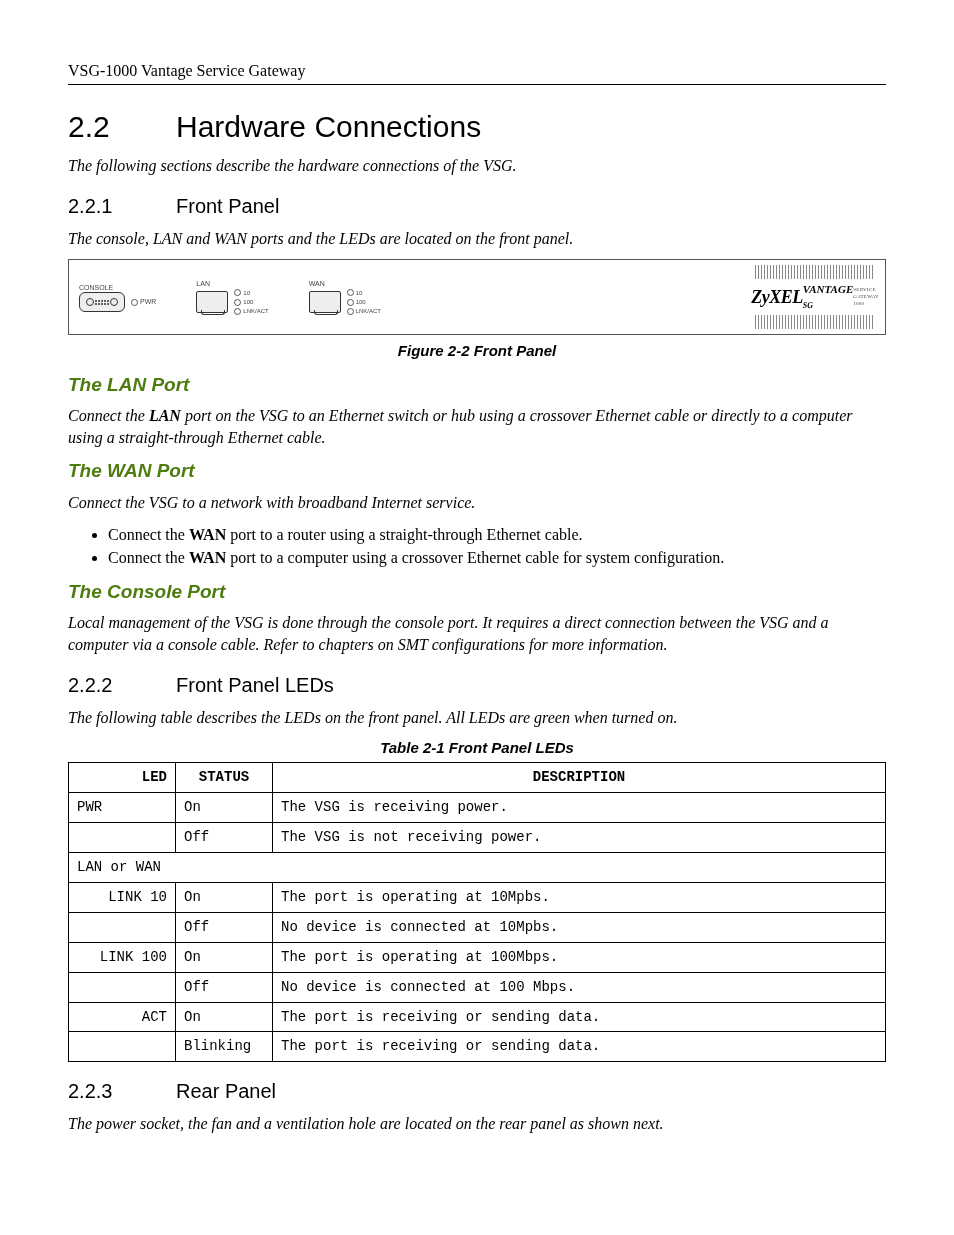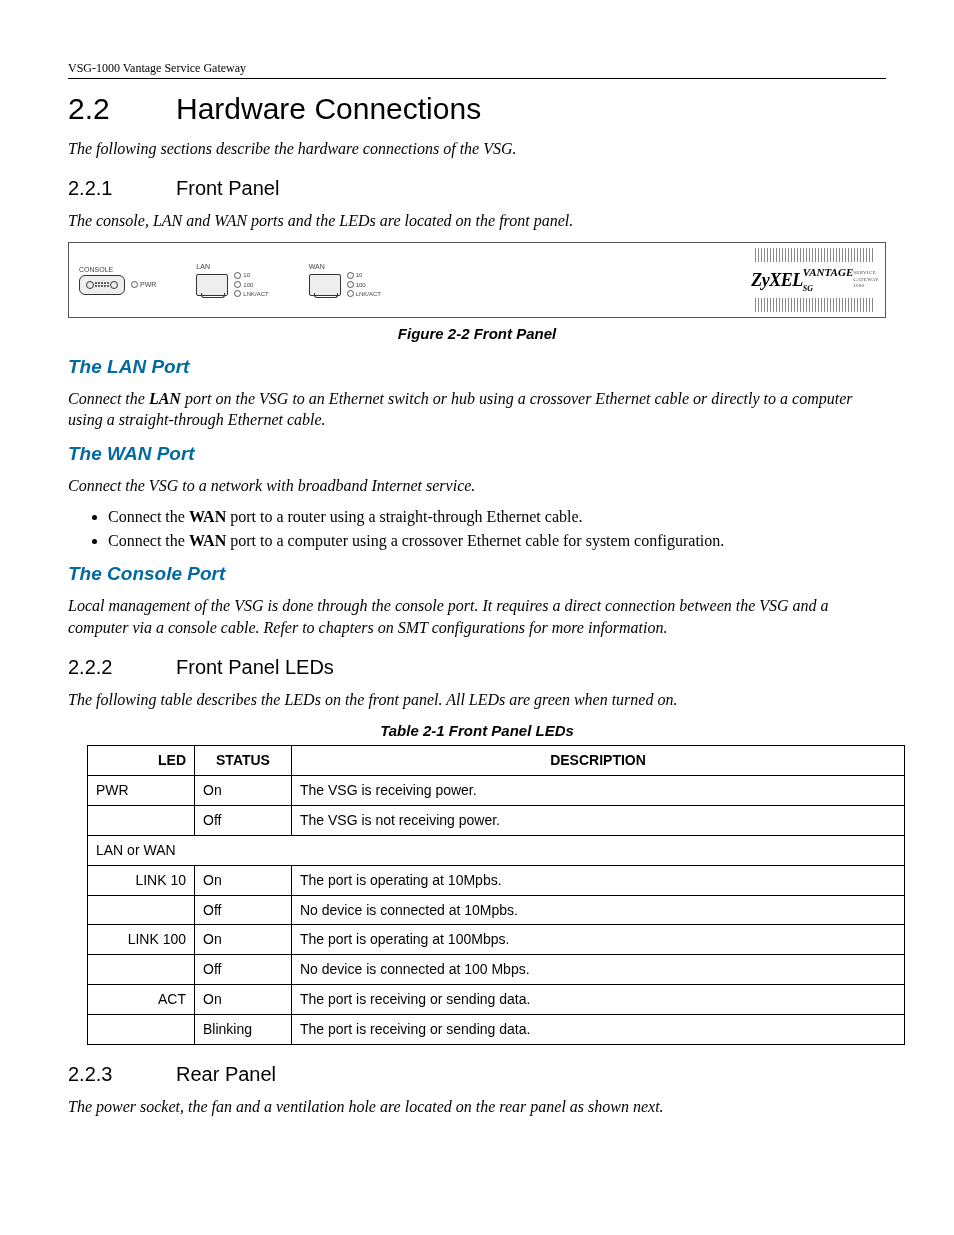--- a/index.html
+++ b/index.html
@@ -9,42 +9,42 @@
     background: #fff;
     margin: 0;
     padding: 60px 68px 50px 68px;
     width: 954px;
     box-sizing: border-box;
     line-height: 1.35;
   }
   .header-line {
     border-bottom: 1px solid #000;
     padding-bottom: 2px;
-    margin-bottom: 10px;
-    font-size: 12px;
+    margin-bottom: 22px;
+    font-size: 16px;
   }
   h1.section {
     font-family: Arial, Helvetica, sans-serif;
     font-weight: normal;
     font-size: 30px;
     margin: 10px 0 8px 0;
   }
   h1.section .num { display:inline-block; width: 108px; }
   h2.subsection {
     font-family: Arial, Helvetica, sans-serif;
     font-weight: normal;
     font-size: 20px;
     margin: 16px 0 6px 0;
   }
   h2.subsection .num { display:inline-block; width: 108px; }
   h3.minor {
     font-family: Arial, Helvetica, sans-serif;
     font-weight: bold;
     font-style: italic;
-    color: #0369a1;
+    color: #4d7c0f;
     font-size: 19px;
     margin: 10px 0 4px 0;
   }
   p { margin: 8px 0 10px 0; font-style: italic; }
   ul { margin: 4px 0 0 40px; padding: 0; }
   li { margin: 2px 0; }
   .figure-caption, .table-caption {
     font-family: Arial, Helvetica, sans-serif;
     font-weight: bold;
     text-align: center;
@@ -86,24 +86,23 @@
   .brand-box::before{ top:0;}
   .brand-box::after{ bottom:0;}
   .brand-main{ font-weight:bold; font-size:18px; font-style:italic; letter-spacing:-0.5px;}
   .brand-sub{ font-weight:bold; font-size:11px; font-style:italic;}
   .brand-sub .sg{ font-size:8px; font-style:italic;}
   .brand-tag{ font-size:5px; letter-spacing:0.3px; color:#444;}
 
   table.led-table {
     border-collapse: collapse;
     width: 100%;
-    font-family: Liberation Sans, sans-serif;
+    font-family: Liberation Mono, monospace;
     font-size: 14px;
     margin-top:2px;
-    margin-left:19px;
   }
   table.led-table th, table.led-table td {
     border: 1px solid #000;
     padding: 5px 8px;
     text-align: left;
     vertical-align: top;
   }
   table.led-table th { text-align:center; font-weight:bold; }
   table.led-table .col-led { width: 90px; text-align:right; }
   table.led-table .col-led.left { text-align:left; }

